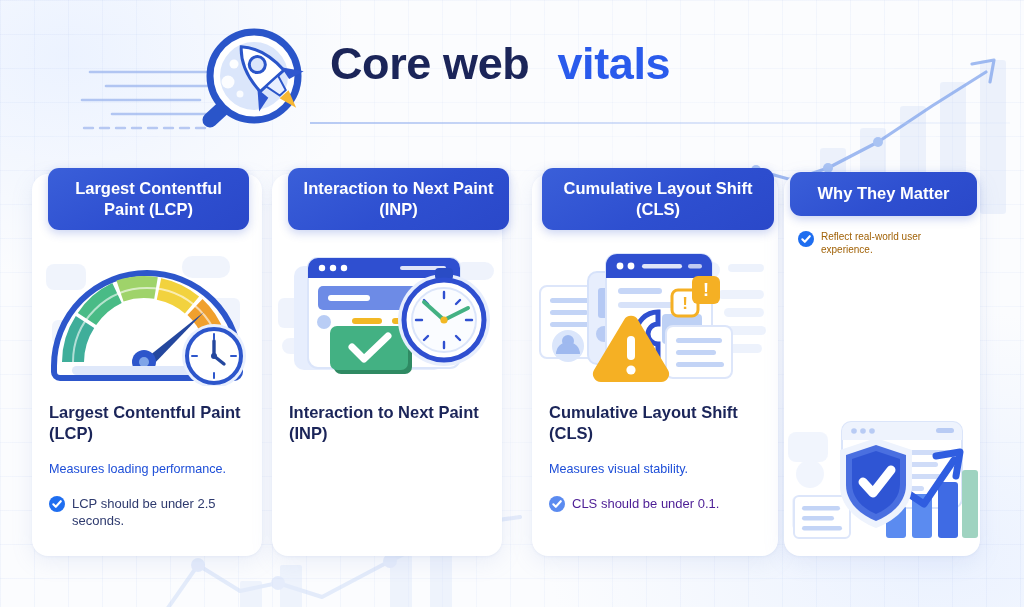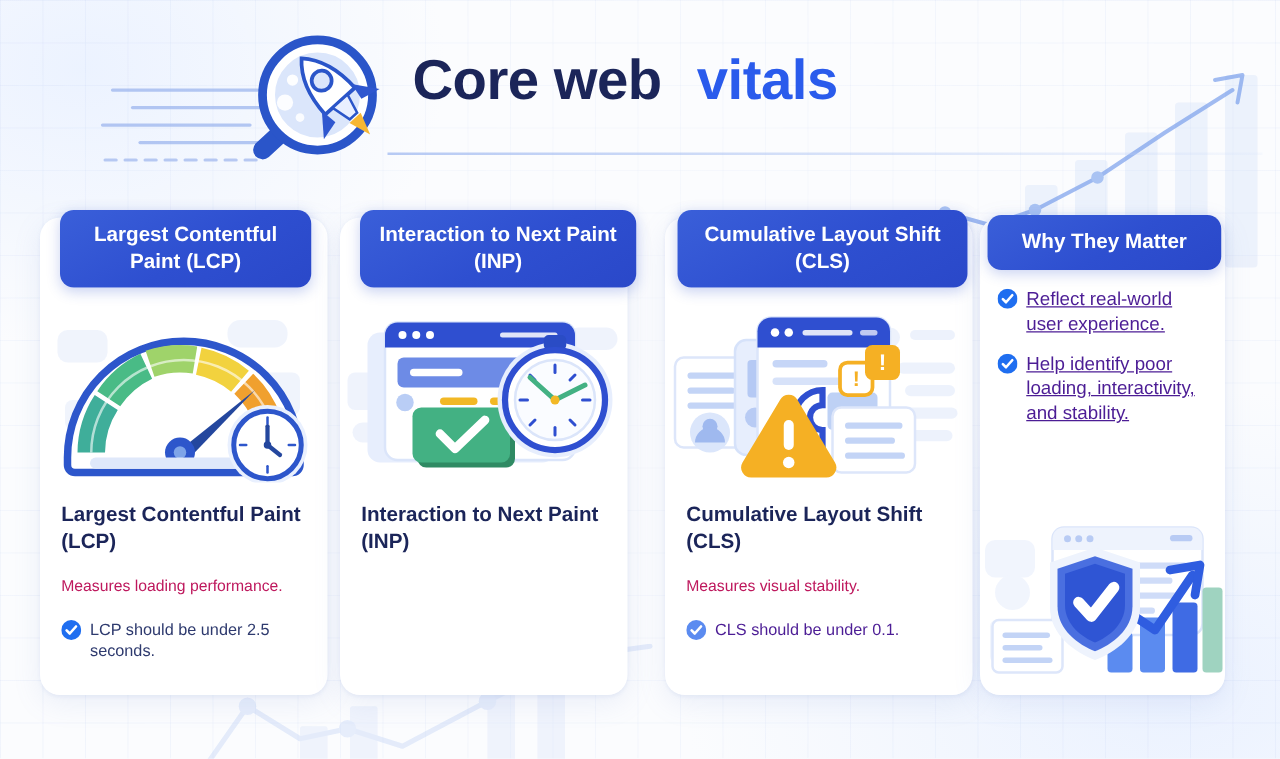--- a/index.html
+++ b/index.html
@@ -79,28 +79,28 @@
   .art { position: absolute; left: 0; width: 100%; }
   .card.c1 .art, .card.c2 .art, .card.c3 .art { top: 72px; height: 140px; }
 
   .card-body { position: absolute; left: 17px; right: 14px; }
   .card.c1 .card-body, .card.c2 .card-body, .card.c3 .card-body { top: 228px; }
 
   .card-title {
     font-size: 16.5px; font-weight: bold; color: #1b2559; line-height: 1.30;
     margin-bottom: 15px;
   }
-  .card-sub { font-size: 12.6px; color: #be185d; line-height: 1.35; margin-bottom: 17px; margin-top: 16px; }
+  .card-sub { font-size: 12.6px; color: #1d4ed8; line-height: 1.35; margin-bottom: 17px; margin-top: 16px; }
 
   .bullets { display: flex; flex-direction: column; gap: 11px; }
   .bullet { display: flex; align-items: flex-start; gap: 7px; }
   .bullet .check { flex: 0 0 auto; margin-top: 1px; }
   .bullet .btext { font-size: 13px; color: #2e3a6e; line-height: 1.32; }
   .card.c3 .bullet .btext { color: #4c1d95; }
-  .card.c4 .bullet .btext { font-size: 15px; color: #4c1d95; text-decoration: underline; }
+  .card.c4 .bullet .btext { font-size: 10px; color: #a16207; }
   .card.c4 .bullets { gap: 12px; }
   .card.c4 .card-body { top: 56px; left: 14px; right: 10px; }
   .card.c4 .art { top: 238px; height: 132px; }
 
   svg { display: block; }
 </style>
 </head>
 <body>
 
 <div id="bg">
@@ -382,29 +382,20 @@
       <div class="bullets">
         <div class="bullet">
           <span class="check">
             <svg width="16" height="16" viewBox="0 0 16 16">
               <circle cx="8" cy="8" r="8" fill="#1f6ef0"></circle>
               <path d="M4.3 8.3 L6.8 10.8 L11.8 5.2" fill="none" stroke="#fff" stroke-width="2.1" stroke-linecap="round" stroke-linejoin="round"></path>
             </svg>
           </span>
           <span class="btext">Reflect real-world user experience.</span>
         </div>
-        <div class="bullet">
-          <span class="check">
-            <svg width="16" height="16" viewBox="0 0 16 16">
-              <circle cx="8" cy="8" r="8" fill="#1f6ef0"></circle>
-              <path d="M4.3 8.3 L6.8 10.8 L11.8 5.2" fill="none" stroke="#fff" stroke-width="2.1" stroke-linecap="round" stroke-linejoin="round"></path>
-            </svg>
-          </span>
-          <span class="btext">Help identify poor loading, interactivity, and stability.</span>
-        </div>
       </div>
     </div>
     <div class="art">
       <svg width="196" height="132" viewBox="0 0 196 132">
         <g opacity="0.35" fill="#d8e3fa">
           <rect x="4" y="20" width="40" height="30" rx="8"></rect>
           <circle cx="26" cy="62" r="14"></circle>
           <rect x="8" y="84" width="48" height="34" rx="5"></rect>
         </g>
 

